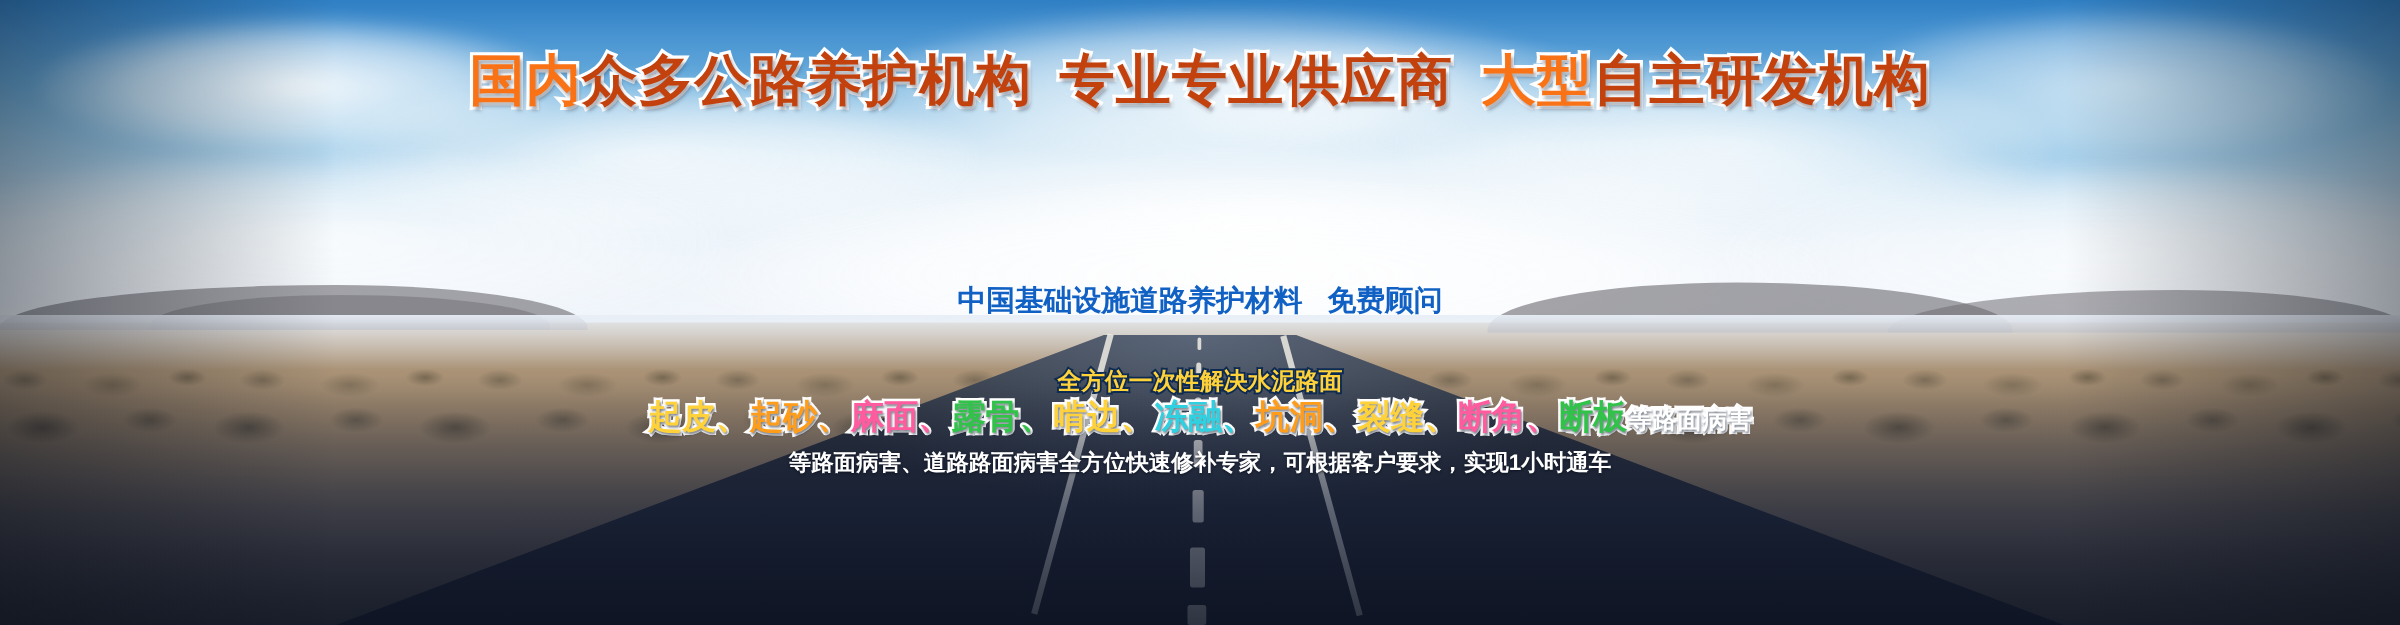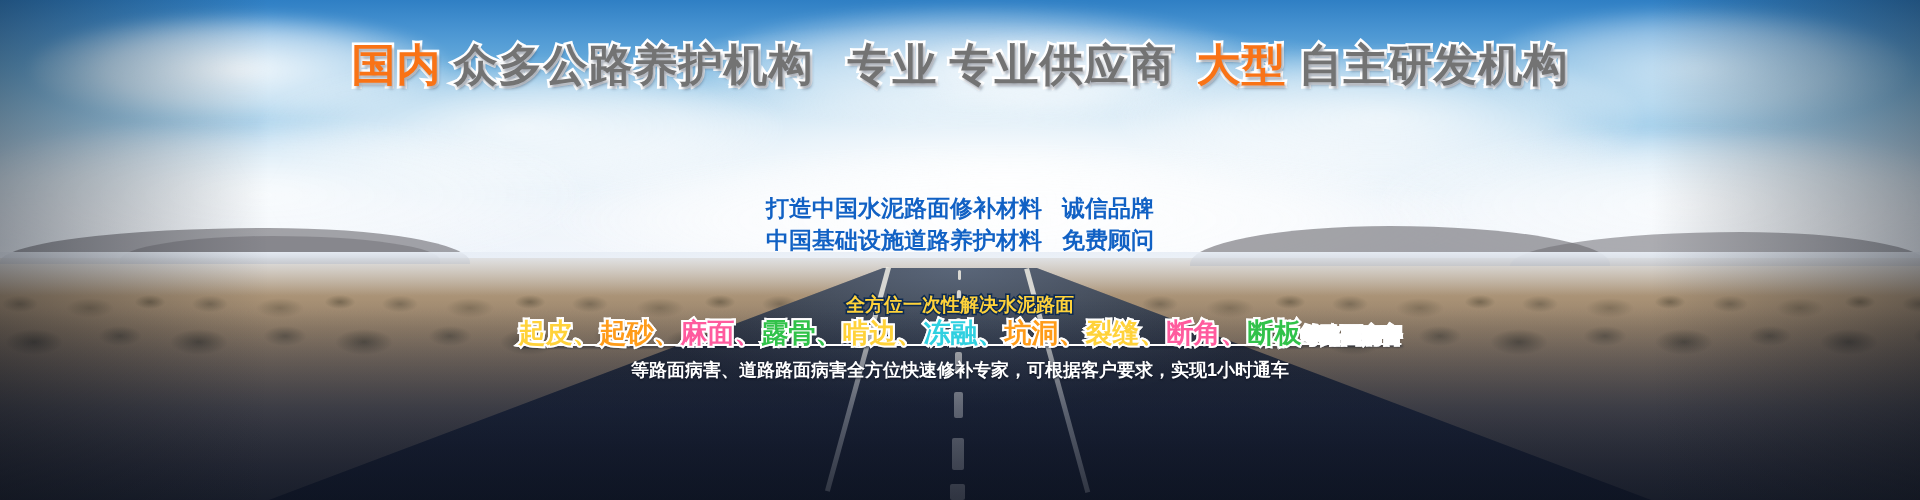--- a/index.html
+++ b/index.html
@@ -134,25 +134,24 @@
 
   
   .headline{
     font-weight:bold;letter-spacing:1px;
     line-height:1.06;
     white-space:nowrap;
   }
   .hl1{top:42px;font-size:44px;}
   .hl2{top:98px;font-size:44px;}
   .hl-blue{
-    color:#737373;
+    color:#c2410c;
     -webkit-text-stroke:5px #ffffff;
     paint-order:stroke fill;
     text-shadow:2px 3px 3px rgba(60,70,90,.45);
-    margin-left:12px;
   }
   .hl-orange{
     color:#f97316;
     -webkit-text-stroke:5px #ffffff;
     paint-order:stroke fill;
     text-shadow:2px 3px 3px rgba(60,70,90,.45);
   }
   .sp{display:inline-block;width:22px;}
 
   
@@ -170,21 +169,20 @@
     top:292px;color:#ffd23a;font-weight:bold;font-size:19px;
     -webkit-text-stroke:3px #0d2a52;paint-order:stroke fill;
     white-space:nowrap;
   }
   .b-colors{
     top:315px;font-weight:bold;font-size:27px;white-space:nowrap;
   }
   .b-colors span{
     -webkit-text-stroke:4px #ffffff;paint-order:stroke fill;
     text-shadow:1px 2px 2px rgba(10,20,40,.55);
-    text-decoration:underline;
   }
   .b-last{
     top:358px;color:#ffffff;font-weight:bold;font-size:18px;white-space:nowrap;
     text-shadow:0 1px 2px rgba(8,14,28,.85);
   }
   .b-last .hot{color:#ffffff;}
 </style>
 </head>
 <body>
 
@@ -225,23 +223,20 @@
   <div class="edge edge-r"></div>
 
   <div class="blue-cast"></div>
   <div class="vignette"></div>
 
   <div class="layer headline hl1">
     <span class="hl-orange">国内</span><span class="hl-blue">众多公路养护机构</span><span class="sp"></span><span class="hl-blue">专业</span><span class="hl-blue">专业供应商</span><span class="sp"></span><span class="hl-orange">大型</span><span class="hl-blue">自主研发机构</span>
   </div>
 
 
-  <div class="layer mid mid1">
-    <span>打造中国水泥路面修补材料</span><span class="midsp"></span><span>诚信品牌</span>
-  </div>
   <div class="layer mid mid2">
     <span>中国基础设施道路养护材料</span><span class="midsp"></span><span>免费顾问</span>
   </div>
 
   <div class="layer b-yellow">全方位一次性解决水泥路面</div>
 
   <div class="layer b-colors">
     <span id="defect-slot"><span style="color: rgb(255, 210, 58);">起皮、</span><span style="color: rgb(255, 156, 26);">起砂、</span><span style="color: rgb(255, 91, 158);">麻面、</span><span style="color: rgb(49, 194, 74);">露骨、</span><span style="color: rgb(255, 210, 58);">啃边、</span><span style="color: rgb(47, 208, 224);">冻融、</span><span style="color: rgb(255, 156, 26);">坑洞、</span><span style="color: rgb(255, 210, 58);">裂缝、</span><span style="color: rgb(255, 91, 158);">断角、</span><span style="color: rgb(49, 194, 74);">断板</span></span><span id="defect-suffix" style="color:#ffffff;font-size:20px;">等路面病害</span>
   </div>
 

